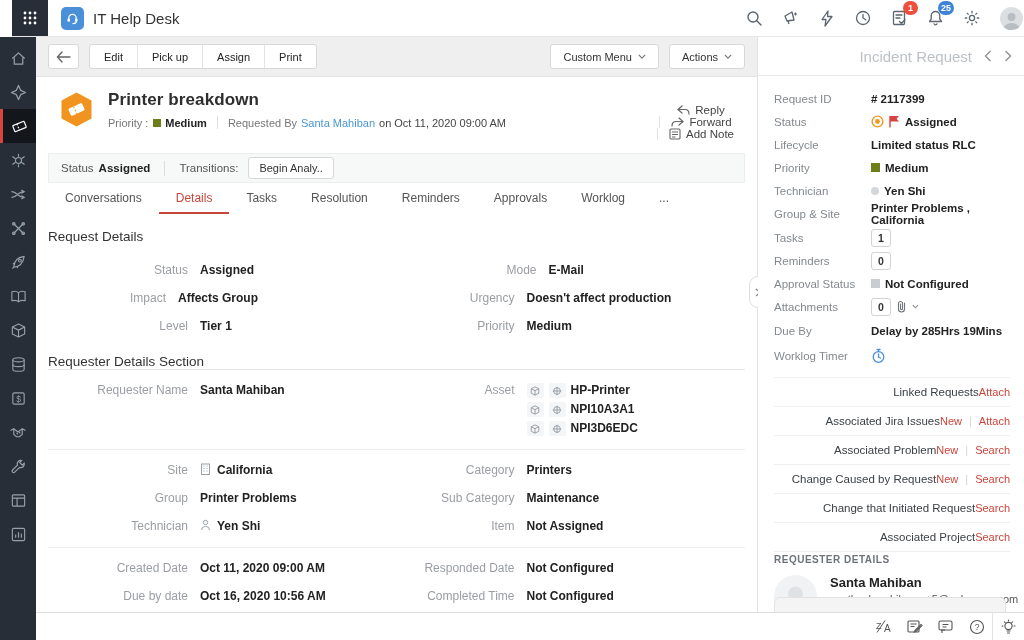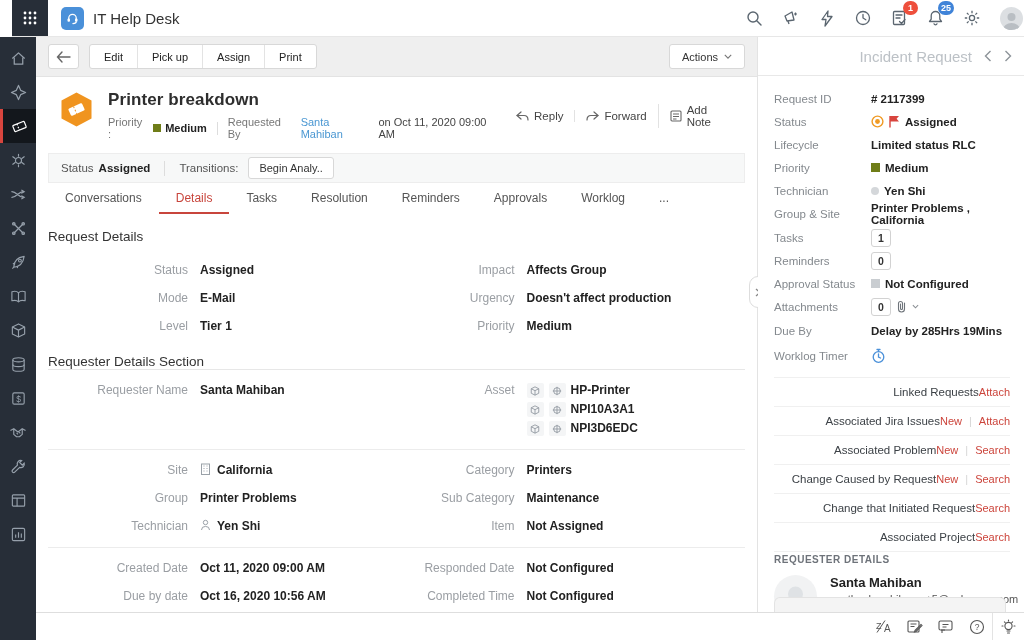--- a/index.html
+++ b/index.html
@@ -42,21 +42,21 @@
   .card{position:absolute;left:0;top:39px;width:721px;height:536px;background:#fff;border-top:1px solid #e3e3e3;box-sizing:border-box;overflow:hidden;}
   .req-head{display:flex;align-items:flex-start;padding:13px 12px 0 22px;}
   .ticket-badge{flex:none;margin-top:1px;}
   .req-tblock{margin-left:13px;}
   .req-title{font-size:17px;font-weight:bold;color:#2e2e2e;letter-spacing:.1px;}
   .req-meta{display:flex;align-items:center;font-size:11px;color:#777;margin-top:6px;}
   .sq{width:8px;height:8px;display:inline-block;margin:0 4px 0 5px;}
   .meta-b{color:#222;font-weight:bold;}
   .meta-sep{width:1px;height:13px;background:#ddd;margin:0 10px;}
   .link-blue{color:#4a97d2;margin:0 4px;}
-  .req-actions{margin-left:auto;display:flex;align-items:center;margin-top:14px;font-size:11.5px;color:#444;}
+  .req-actions{margin-left:auto;display:flex;align-items:center;margin-top:14px;font-size:11.5px;color:#444;flex-direction:column;}
   .ract{display:flex;align-items:center;gap:5px;padding:0 11px;color:#444;}
   .ract + .ract{border-left:1px solid #e2e2e2;}
 
   .status-strip{margin:13px 12px 0 12px;background:#f7f8f8;border:1px solid #ededed;height:30px;
     display:flex;align-items:center;font-size:11.5px;color:#555;padding:0 12px;box-sizing:border-box;}
   .ss-b{color:#222;font-weight:bold;margin-left:5px;}
   .ss-sep{width:1px;height:15px;background:#ddd;margin:0 14px;}
   .trans-btn{margin-left:10px;height:22px;font-size:11px;padding:0 10px;}
 
   .tabs{display:flex;align-items:flex-end;padding:0 12px;height:31px;font-size:12px;color:#555;}
@@ -340,20 +340,28 @@
             </svg>
           </span>
       </button>
       <div class="btn-group">
         <span class="gbtn">Edit</span>
         <span class="gbtn">Pick up</span>
         <span class="gbtn">Assign</span>
         <span class="gbtn">Print</span>
       </div>
       <div class="tb-right">
+        <button class="btn">
+          <span>Custom Menu</span>
+          <span class="caret">
+              <svg width="8" height="5" viewBox="0 0 10 6" fill="none" stroke="currentColor" stroke-width="1.4">
+                <path d="M1 1 L5 5 L9 1"></path>
+              </svg>
+            </span>
+        </button>
         <button class="btn">
           <span>Actions</span>
           <span class="caret">
               <svg width="8" height="5" viewBox="0 0 10 6" fill="none" stroke="currentColor" stroke-width="1.4">
                 <path d="M1 1 L5 5 L9 1"></path>
               </svg>
             </span>
         </button>
       </div>
     </div>
@@ -433,27 +441,27 @@
       </div>
 
       <div class="scroll">
         <div class="sec-heading">Request Details</div>
 
         <div class="grid" style="margin-top:19px">
           <div class="f">
               <span class="lbl">Status</span>
               <span class="val">Assigned</span>
             </div>
+          <div class="f">
+              <span class="lbl">Mode</span>
+              <span class="val">E-Mail</span>
+            </div>
           <div class="f r">
               <span class="lbl">Impact</span>
               <span class="val">Affects Group</span>
-            </div>
-          <div class="f">
-              <span class="lbl">Mode</span>
-              <span class="val">E-Mail</span>
             </div>
           <div class="f r">
               <span class="lbl">Urgency</span>
               <span class="val">Doesn't affect production</span>
             </div>
           <div class="f">
               <span class="lbl">Level</span>
               <span class="val">Tier 1</span>
             </div>
           <div class="f r">

